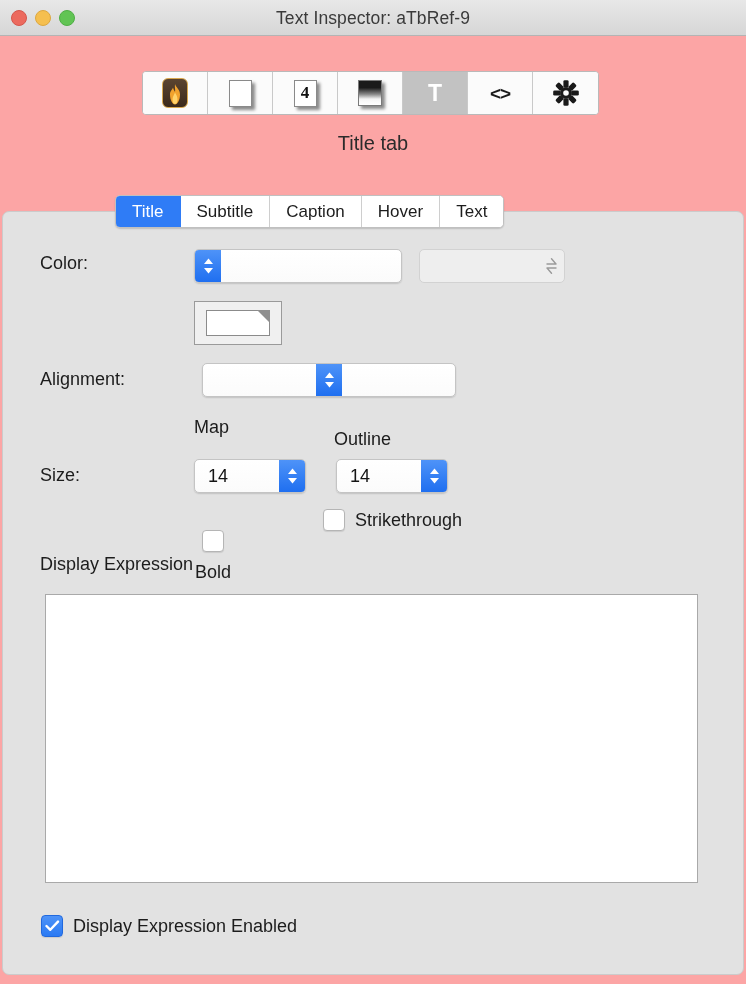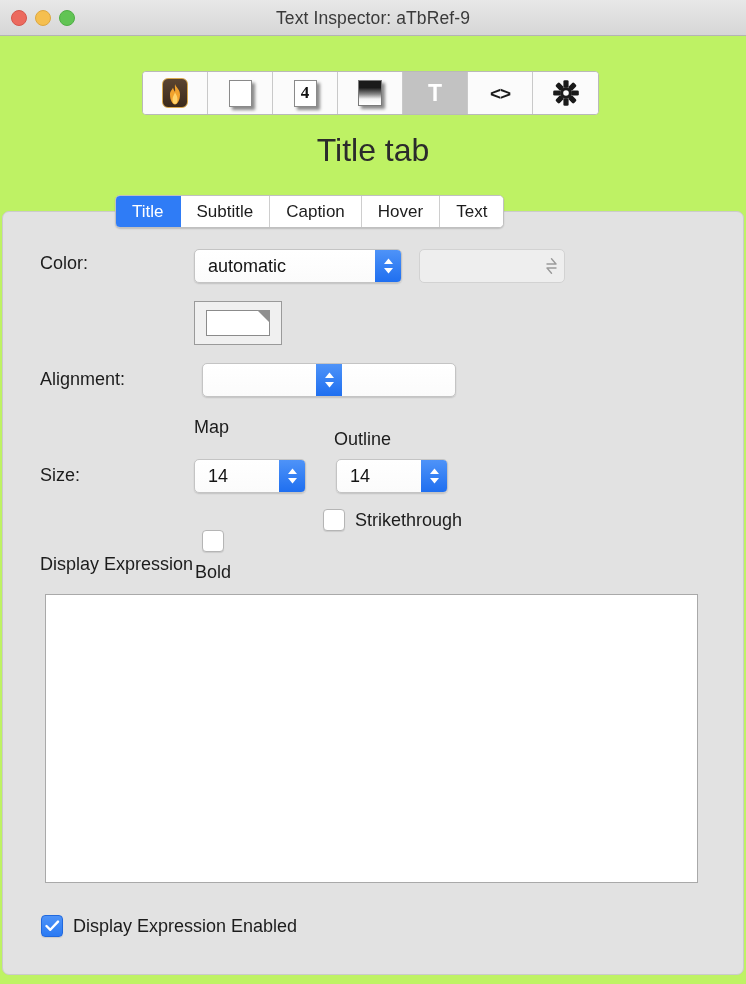--- a/index.html
+++ b/index.html
@@ -10,21 +10,21 @@
   body {
     font-family: "Liberation Sans", sans-serif;
     -webkit-font-smoothing: antialiased;
   }
 
   #window {
     position: relative;
     width: 746px;
     height: 984px;
     overflow: hidden;
-    background: #bef264;
+    background: #fca5a5;
   }
 
   
   .titlebar {
     position: absolute;
     left: 0; top: 0;
     width: 746px;
     height: 36px;
     background: linear-gradient(to bottom, #e8e8e8 0%, #d6d6d6 100%);
     border-bottom: 1px solid #b4b4b4;
@@ -139,21 +139,21 @@
     line-height: 1;
     letter-spacing: -1px;
   }
 
   
   .panel-title {
     position: absolute;
     left: 0; top: 132px;
     width: 746px;
     text-align: center;
-    font-size: 32px;
+    font-size: 20px;
     color: #2b2b2b;
   }
 
   
   .tabbar {
     position: absolute;
     left: 115px; top: 195px;
     height: 33px;
     display: flex;
     background: #ffffff;
@@ -394,21 +394,20 @@
     <div class="tab active">Title</div>
     <div class="tab">Subtitle</div>
     <div class="tab">Caption</div>
     <div class="tab">Hover</div>
     <div class="tab">Text</div>
   </div>
 
   <div class="lbl" style="left:40px; top:253px;">Color:</div>
 
   <div class="popup" style="left:194px; top:249px; width:208px;">
-    <span class="pv">automatic</span>
     <span class="arrows">
       <svg class="chev" width="11" height="7" viewBox="0 0 11 7">
           <path d="M5.5 0.5 L10 6 L1 6 Z" fill="#ffffff"></path>
         </svg>
       <svg class="chev" width="11" height="7" viewBox="0 0 11 7">
           <path d="M5.5 6.5 L1 1 L10 1 Z" fill="#ffffff"></path>
         </svg>
     </span>
   </div>
 

